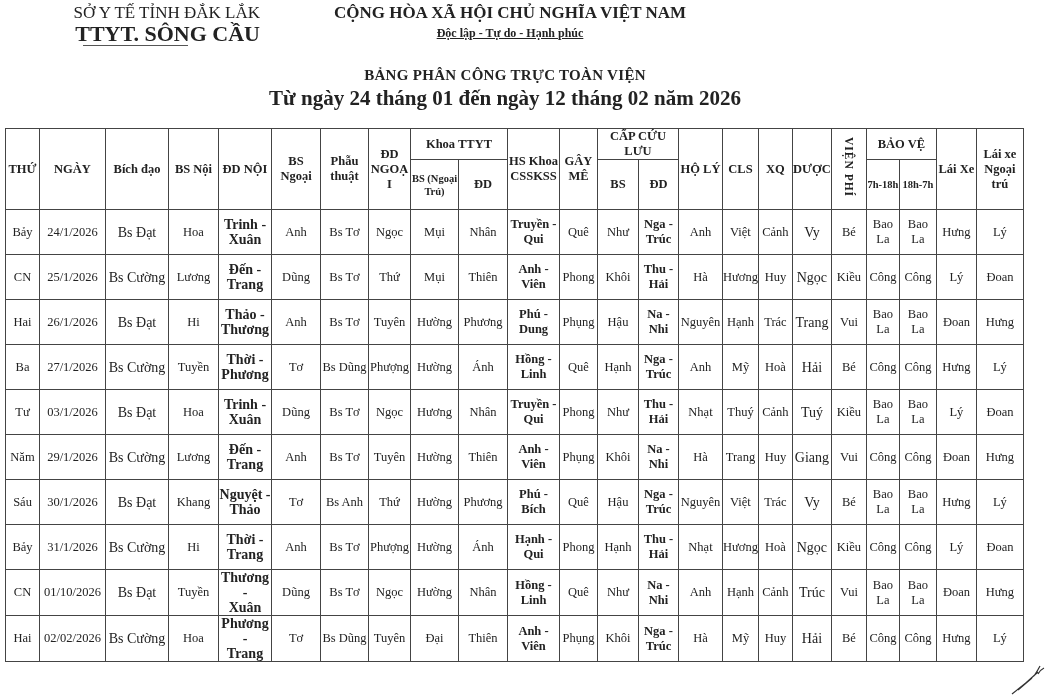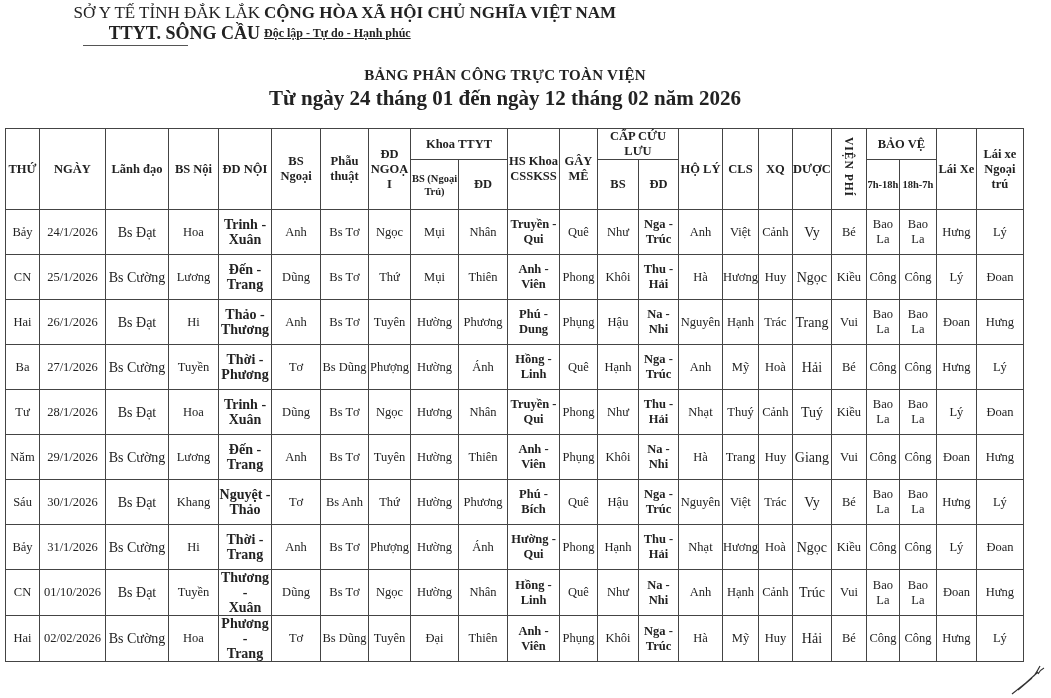--- a/index.html
+++ b/index.html
@@ -2,23 +2,23 @@
 <html><head>
 <meta charset="utf-8">
 <style>
   html, body { margin: 0; padding: 0; background: #ffffff; }
   body {
     width: 1051px; height: 698px; position: relative; overflow: hidden;
     font-family: "Liberation Serif", "DejaVu Serif", serif; color: #222;
   }
   .hdr-left { position: absolute; left: 10px; top: 3px; width: 250px; text-align: right; }
   .hdr-left .l1 { font-size: 17px; line-height: 20px; }
-  .hdr-left .l2 { font-size: 18px; font-weight: bold; line-height: 21px; }
+  .hdr-left .l2 { font-size: 22px; font-weight: bold; line-height: 21px; }
   .hdr-left .rule { width: 105px; height: 1px; background: #555; margin: 1px auto 0; }
-  .hdr-right { position: absolute; left: 264px; top: 3px; width: 460px; }
+  .hdr-right { position: absolute; left: 280px; top: 3px; width: 460px; text-align: center; }
   .hdr-right .l1 { font-size: 17px; font-weight: bold; line-height: 20px; }
   .hdr-right .l2 { font-size: 12px; font-weight: bold; text-decoration: underline; line-height: 20px; }
   .title { position: absolute; left: 200px; top: 62px; width: 610px; text-align: center; }
   .title .t1 { font-size: 15px; font-weight: bold; line-height: 26px; letter-spacing: 0.3px; }
   .title .t2 { font-size: 21px; font-weight: bold; line-height: 20px; }
 
   table.roster {
     position: absolute; left: 5px; top: 128px;
     border-collapse: collapse; table-layout: fixed;
     font-family: "Liberation Serif", "DejaVu Serif", serif;
@@ -81,21 +81,21 @@
       <col style="width:35px">
       <col style="width:33px">
     <col style="width:37px">
       <col style="width:40px">
       <col style="width:47px">
   </colgroup>
   <thead>
     <tr class="h1">
       <th rowspan="2">THỨ</th>
       <th rowspan="2">NGÀY</th>
-      <th rowspan="2">Lãnh đạo</th>
+      <th rowspan="2">Bích đạo</th>
       <th rowspan="2">BS Nội</th>
       <th rowspan="2">ĐD NỘI</th>
       <th rowspan="2">BS Ngoại</th>
       <th rowspan="2">Phẫu thuật</th>
       <th rowspan="2">ĐD NGOẠ I</th>
       <th colspan="2">Khoa TTYT</th>
       <th rowspan="2">HS Khoa CSSKSS</th>
       <th rowspan="2">GÂY MÊ</th>
       <th colspan="2">CẤP CỨU LƯU</th>
       <th rowspan="2">HỘ LÝ</th>
@@ -248,21 +248,21 @@
         <td>Hoà</td>
         <td class="big">Hải</td>
         <td>Bé</td>
         <td>Công</td>
         <td>Công</td>
         <td>Hưng</td>
         <td>Lý</td>
       </tr>
       <tr>
         <td>Tư</td>
-        <td>28/1/2026</td>
+        <td>03/1/2026</td>
         <td class="big">Bs Đạt</td>
         <td>Hoa</td>
         <td class="big">
           <span class="cell-line">Trinh -</span>
           <span class="cell-line">Xuân</span>
         </td>
         <td>Dũng</td>
         <td>Bs Tơ</td>
         <td>Ngọc</td>
         <td>Hương</td>
@@ -363,21 +363,21 @@
         <td class="big">
           <span class="cell-line">Thời -</span>
           <span class="cell-line">Trang</span>
         </td>
         <td>Anh</td>
         <td>Bs Tơ</td>
         <td>Phượng</td>
         <td>Hường</td>
         <td>Ánh</td>
         <td>
-          <span class="cell-line">Hường -</span>
+          <span class="cell-line">Hạnh -</span>
           <span class="cell-line">Qui</span>
         </td>
         <td>Phong</td>
         <td>Hạnh</td>
         <td>
           <span class="cell-line">Thu -</span>
           <span class="cell-line">Hải</span>
         </td>
         <td>Nhạt</td>
         <td>Hương</td>

